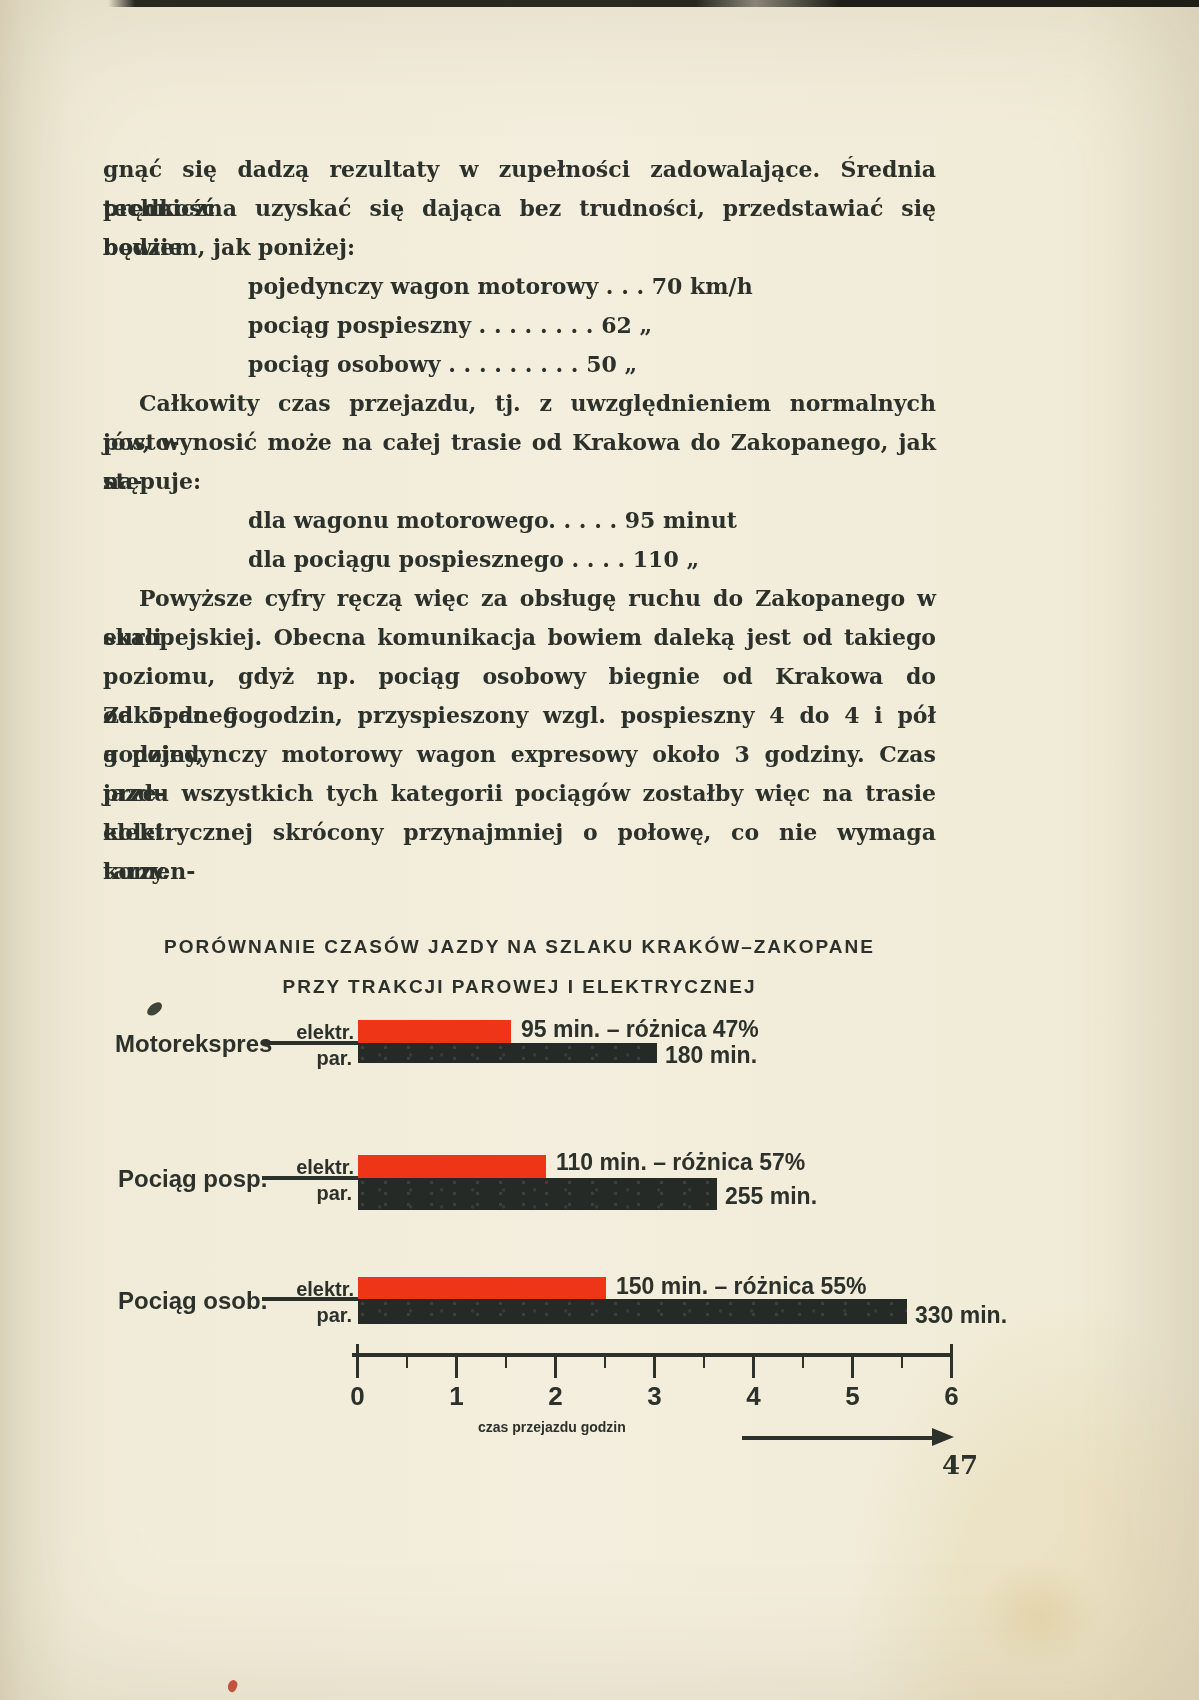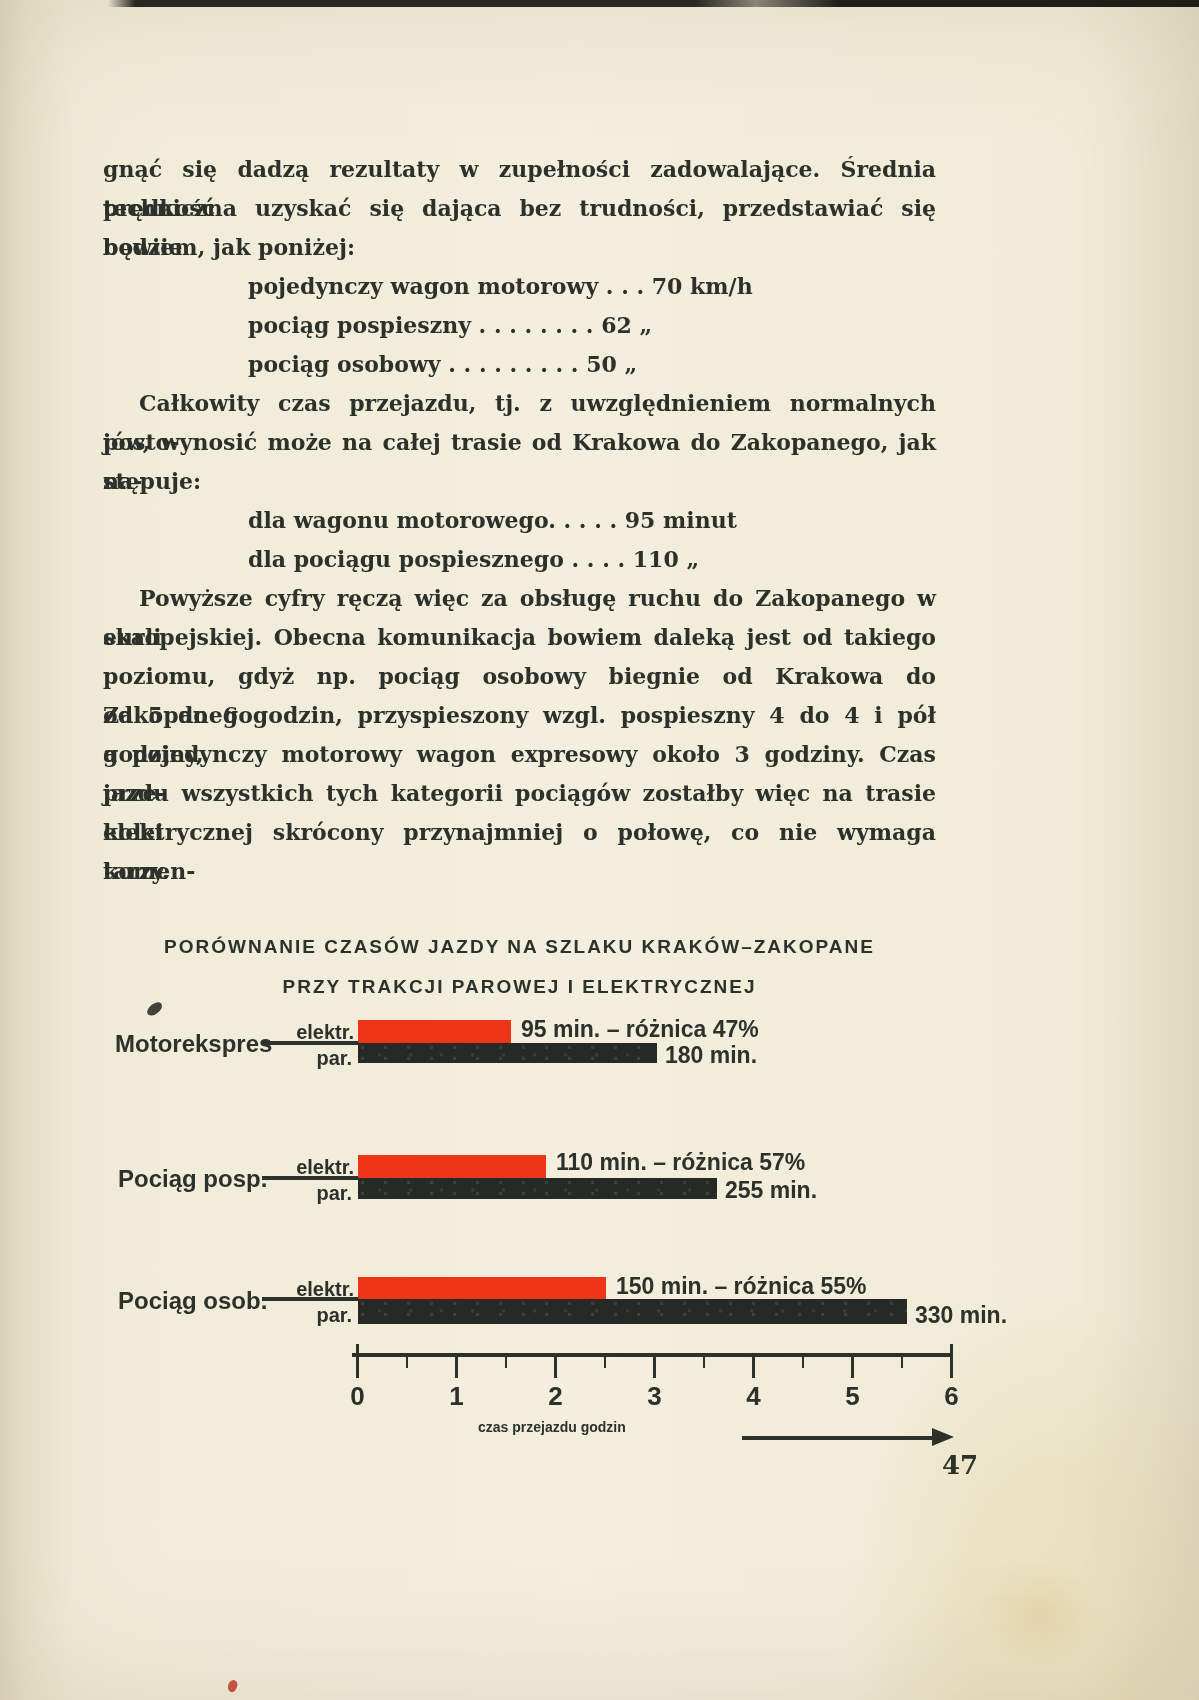--- a/index.html
+++ b/index.html
@@ -123,21 +123,21 @@
 
   <div>
     <div class="abs grp-name" style="left:118px;top:1165px;">Pociąg posp.</div>
     <div class="abs grp-line" style="left:262px;top:1176px;width:96px;"></div>
     <div class="abs ser-lab" style="left:268px;top:1156px;">elektr.</div>
     <div class="abs ser-lab" style="left:266px;top:1182px;">par.</div>
     <div class="abs bars-row" style="left:358px;top:1155px;height:23px;align-items:flex-end;">
       <div class="bar electric" style="width: 188px;"></div>
       <span class="bar-label" style="position:relative;top:-2px;">110 min. – różnica 57%</span>
     </div>
-    <div class="abs bars-row" style="left:358px;top:1178px;height:21px;">
+    <div class="abs bars-row" style="left:358px;top:1178px;height:32px;">
       <div class="bar steam" style="width: 359px;"></div>
       <span class="bar-label" style="margin-left:8px;position:relative;top:2px;">255 min.</span>
     </div>
   </div>
 
   <div>
     <div class="abs grp-name" style="left:118px;top:1287px;">Pociąg osob.</div>
     <div class="abs grp-line" style="left:262px;top:1297px;width:96px;"></div>
     <div class="abs ser-lab" style="left:268px;top:1278px;">elektr.</div>
     <div class="abs ser-lab" style="left:266px;top:1304px;">par.</div>

